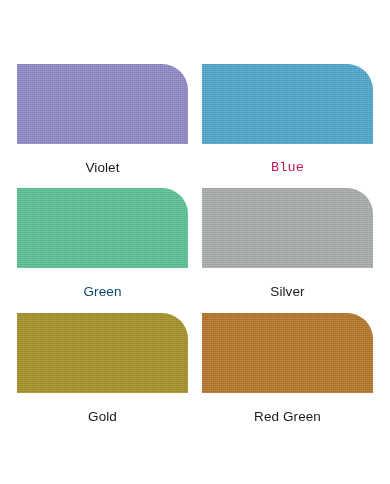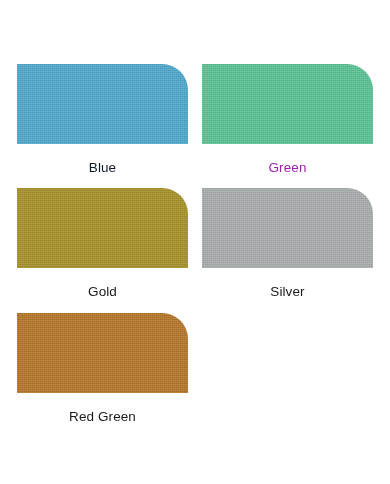--- a/index.html
+++ b/index.html
@@ -81,39 +81,43 @@
     letter-spacing: 0.1px;
     white-space: nowrap;
   }
 </style>
 </head>
 <body style="background-color: rgb(255, 255, 255);">
 
 <div id="swatch-chart">
   <div class="swatch-grid">
 
+    <div class="swatch-cell">
+      <div class="swatch-chip" style="background-color: rgb(143, 138, 198);"></div>
+      <div class="swatch-label" style="color: rgb(26, 26, 26);">Violet</div>
+    </div>
 
     <div class="swatch-cell">
       <div class="swatch-chip" style="background-color: rgb(79, 168, 204);"></div>
-      <div class="swatch-label" style="color: #0f172a;">Blue</div>
+      <div class="swatch-label" style="color: #be185d; font-family: Liberation Mono, monospace;">Blue</div>
     </div>
 
     <div class="swatch-cell">
       <div class="swatch-chip" style="background-color: rgb(91, 195, 148);"></div>
-      <div class="swatch-label" style="color: #a21caf;">Green</div>
+      <div class="swatch-label" style="color: #0c4a6e;">Green</div>
+    </div>
+
+    <div class="swatch-cell">
+      <div class="swatch-chip" style="background-color: rgb(169, 173, 173);"></div>
+      <div class="swatch-label" style="color: rgb(26, 26, 26);">Silver</div>
     </div>
 
     <div class="swatch-cell">
       <div class="swatch-chip" style="background-color: rgb(168, 145, 40);"></div>
       <div class="swatch-label" style="color: rgb(26, 26, 26);">Gold</div>
-    </div>
-
-    <div class="swatch-cell">
-      <div class="swatch-chip" style="background-color: rgb(169, 173, 173);"></div>
-      <div class="swatch-label" style="color: rgb(26, 26, 26);">Silver</div>
     </div>
 
     <div class="swatch-cell">
       <div class="swatch-chip" style="background-color: rgb(181, 118, 42);"></div>
       <div class="swatch-label" style="color: rgb(26, 26, 26);">Red Green</div>
     </div>
 
   </div>
 </div>
 

